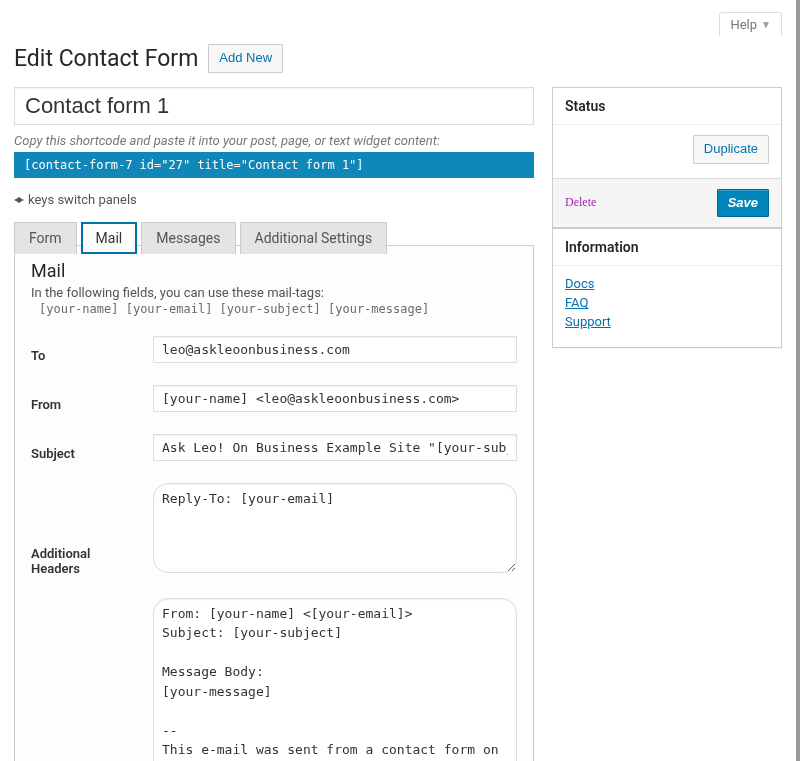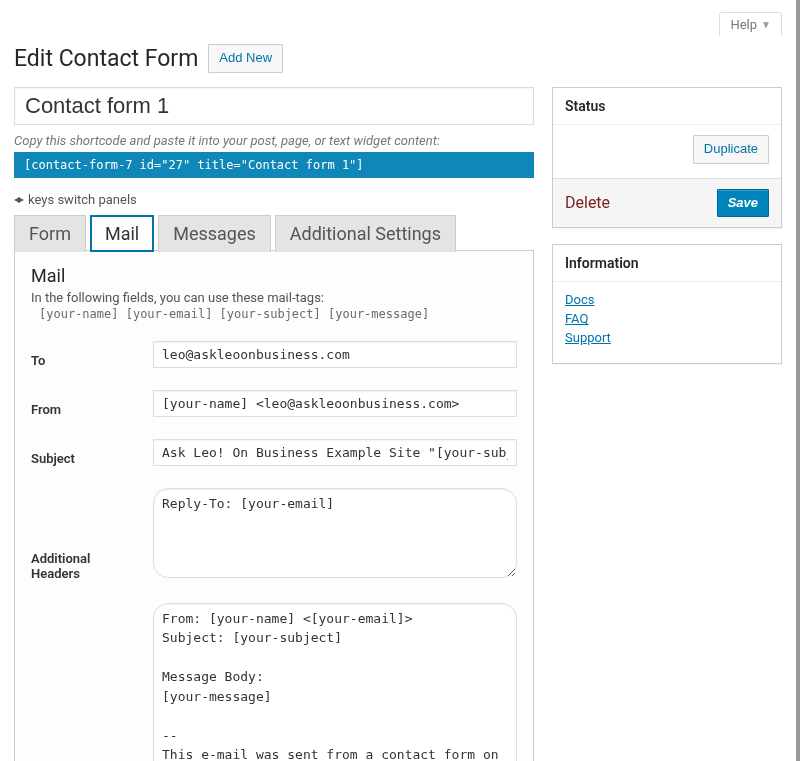--- a/index.html
+++ b/index.html
@@ -107,24 +107,24 @@
     position: relative;
     z-index: 2;
   }
   ul.tabs li {
     border: 1px solid #ccc;
     border-bottom: none;
     background: #e4e4e4;
     color: #555;
     padding: 7px 14px;
     margin-right: 4px;
-    font-size: 18px;
+    font-size: 14px;
     cursor: pointer;
     position: relative;
-    top: 2px;
+    top: 9px;
   }
   ul.tabs li.active {
     background: #fdfdfd;
     border-bottom: 1px solid #fdfdfd;
     box-shadow: 0 0 0 1px #0073aa inset;
     border-color: #0073aa;
     color: #333;
   }
   .panel {
     border: 1px solid #ccc;
@@ -172,41 +172,40 @@
     font-family: Consolas, Monaco, monospace;
     font-size: 13px;
     color: #333;
     background: #fff;
     border-radius: 0;
   }
   .ta { resize: vertical; line-height: 1.5; border-radius: 15px; }
   .postbox {
     border: 1px solid #ccc;
     background: #fff;
-    margin-bottom: 16px;
     box-shadow: 0 1px 1px rgba(0,0,0,0.04);
   }
   .postbox h3 {
     font-size: 14px;
     font-weight: 600;
     padding: 10px 12px;
     border-bottom: 1px solid #eee;
     color: #23282d;
   }
   .postbox .inside { padding: 10px 12px 14px; }
   .dup-row { display: flex; justify-content: flex-end; }
   .status-actions {
     display: flex;
     justify-content: space-between;
     align-items: center;
     border-top: 1px solid #ddd;
     padding: 10px 12px;
     background: #f5f5f5;
   }
-  .delete-link { color: #7f1d1d; text-decoration: none; font-size: 16px; cursor: pointer; }
+  .delete-link { color: #a21caf; text-decoration: none; font-size: 12px; cursor: pointer; font-family: Liberation Serif, serif; }
   .info-links a {
     display: block;
     color: #0073aa;
     text-decoration: underline;
     font-size: 13px;
     margin-bottom: 4px;
     cursor: pointer;
   }
 </style>
 </head>

